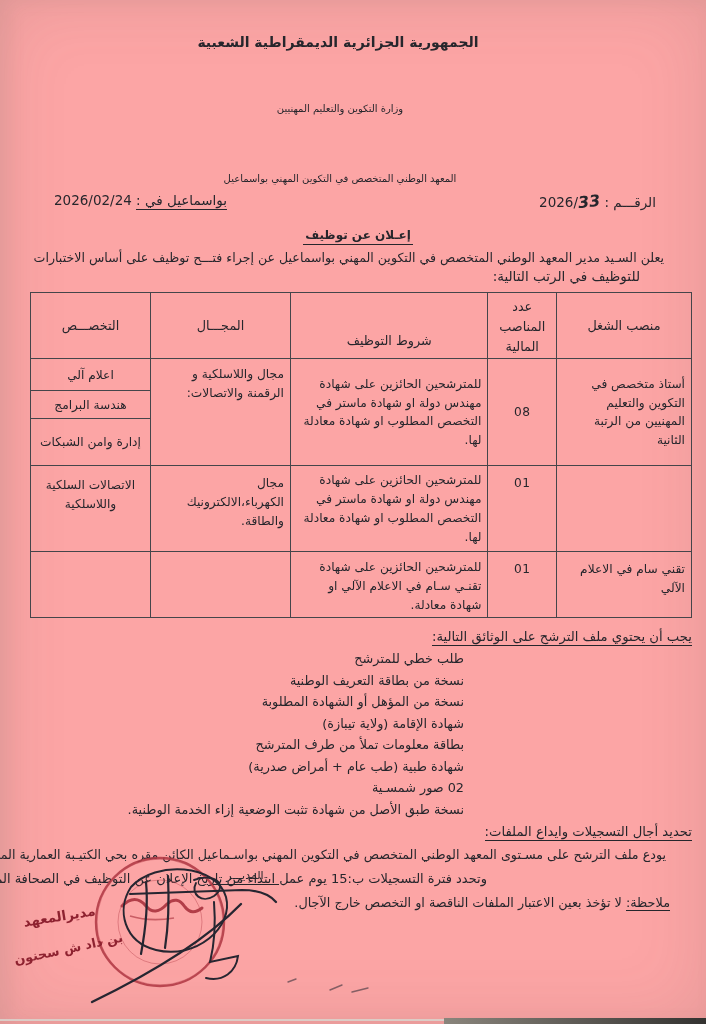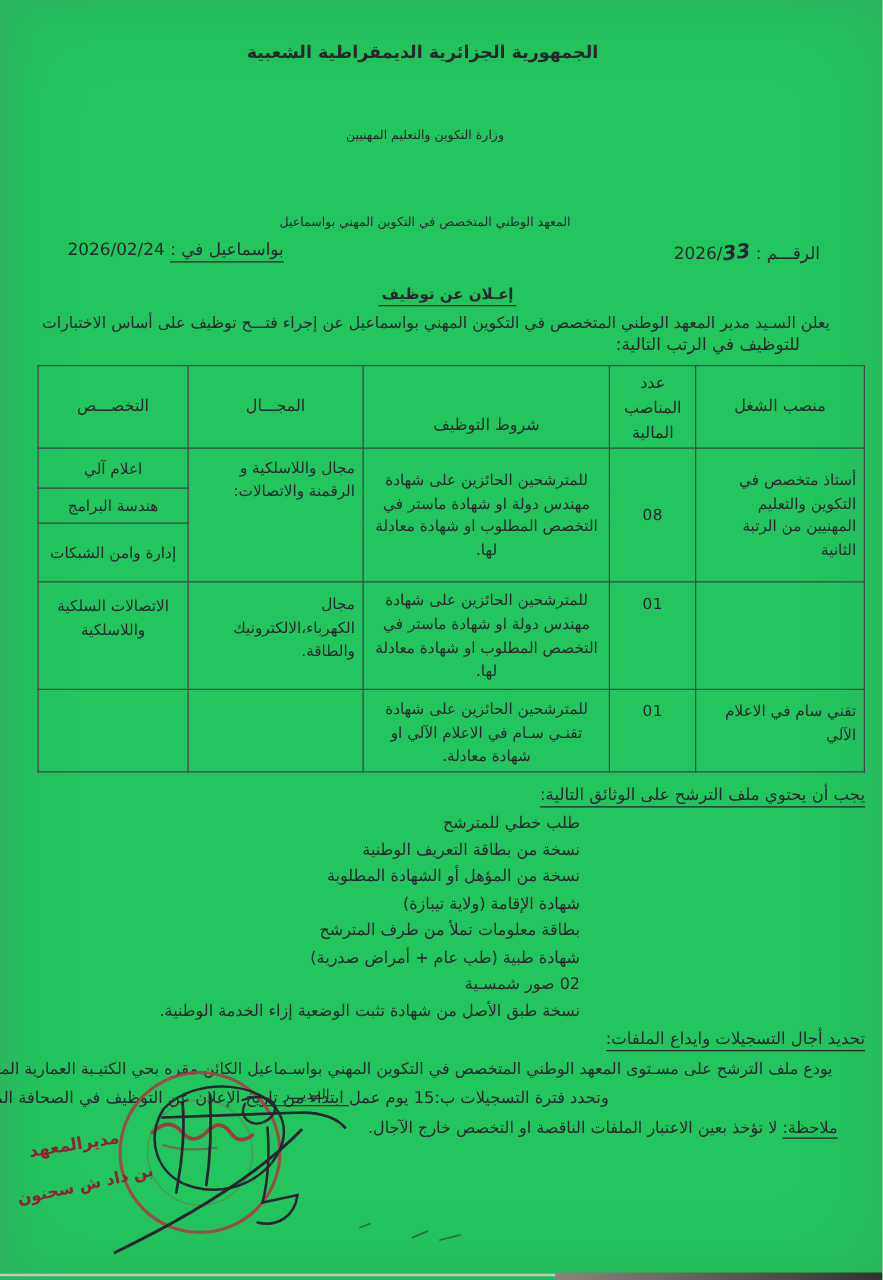--- a/index.html
+++ b/index.html
@@ -1,39 +1,39 @@
 <!DOCTYPE html>
 <html lang="ar"><head>
 <meta charset="utf-8">
 <style>
   html,body{margin:0;padding:0;background:#e9e7e2;}
   .page{
     position:relative;width:706px;height:1024px;margin:0 auto;
-    background:#22c55e;overflow:hidden;direction:rtl;
+    background:#fca5a5;overflow:hidden;direction:rtl;
     font-family:"DejaVu Sans",sans-serif;color:#26262c;
     box-shadow:inset 0 0 70px rgba(95,88,75,.14), inset 8px 0 18px rgba(120,115,105,.10);
   }
   .content{padding:28px 14px 0 24px;}
   .republic{text-align:center;font-weight:bold;font-size:14px;margin:6px 40px 16px 0;}
   .hdr-line{text-align:center;padding-right:36px;font-size:10px;line-height:22px;margin-top:48px;}
   .ref-row{display:flex;justify-content:space-between;align-items:flex-start;
            padding:2px 36px 0 30px;font-size:13.5px;}
   .hand{display:inline-block;font-style:italic;font-weight:bold;font-size:16px;transform:rotate(-7deg);}
   .u{border-bottom:1.3px solid #26262c;padding-bottom:1px;}
   .title-wrap{text-align:center;margin:13px 0 7px;}
   .title-wrap span{font-weight:bold;font-size:12px;border-bottom:1.6px solid #26262c;padding:0 2px 2px;}
   .intro1{font-size:12.6px;white-space:nowrap;text-indent:28px;margin-top:3px;}
   .intro2{font-size:13.5px;padding-right:52px;margin:3px 0 8px;}
   table.jobs{width:662px;border-collapse:collapse;table-layout:fixed;font-size:12.2px;}
   table.jobs td,table.jobs th{border:1.2px solid #45454a;padding:2px 6px;vertical-align:middle;
     font-weight:normal;line-height:1.55;overflow:hidden;}
   th.hcell{font-size:12.8px;}
   .c{text-align:center;} .r{text-align:right;}
   .num{font-weight:600;letter-spacing:.5px;}
-  .cond{text-align:center;padding:4px 8px;}
+  .cond{text-align:right;padding:4px 8px;}
   .pos{text-align:right;padding-right:9px;}
   .docs{margin-top:7px;}
   .sec-h{font-size:13.2px;line-height:23px;}
   .sec-h span{font-weight:normal;border-bottom:1.3px solid #26262c;padding-bottom:1px;}
   .doc-item{padding-right:228px;font-size:12.8px;line-height:21.5px;white-space:nowrap;}
   .dl-line1{font-size:12.7px;white-space:nowrap;text-indent:26px;line-height:24px;}
   .dl-line2{font-size:13px;padding-right:205px;line-height:24px;white-space:nowrap;}
   .note{font-size:12.8px;padding-right:22px;line-height:24px;}
   .note b{border-bottom:1.2px solid #26262c;font-weight:normal;}
   .director-label{position:absolute;top:869px;left:211px;width:68px;text-align:center;

